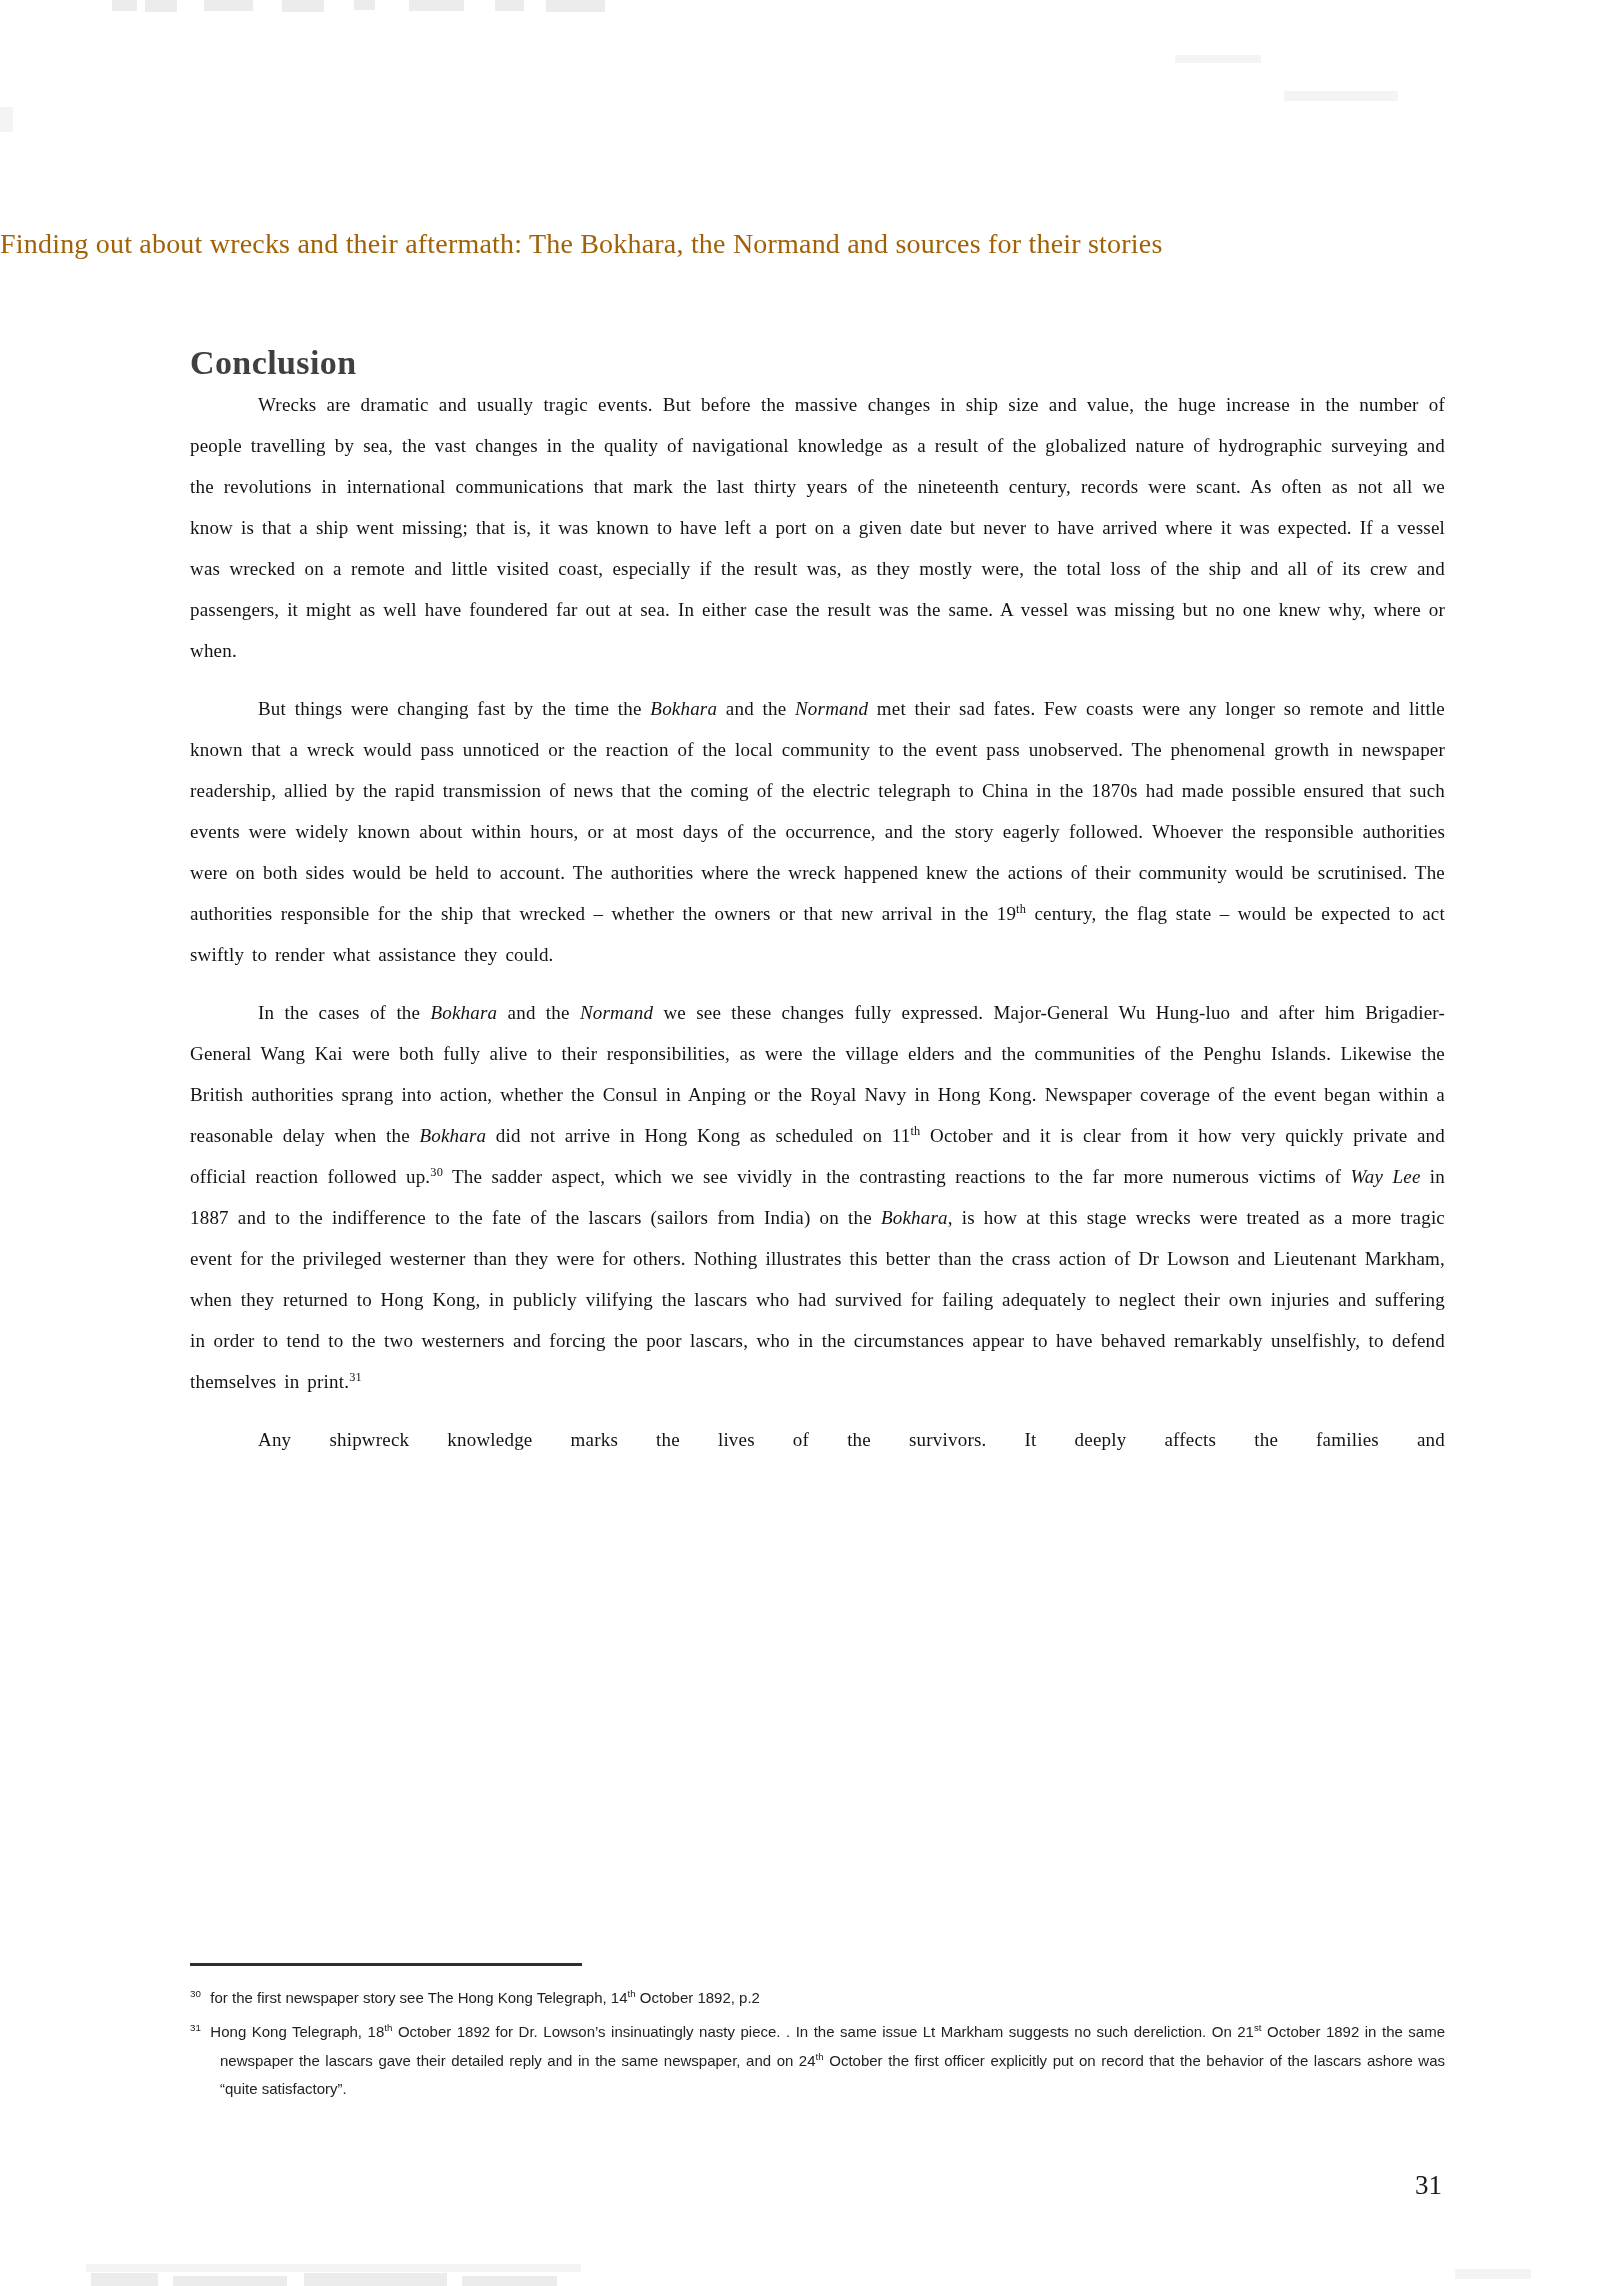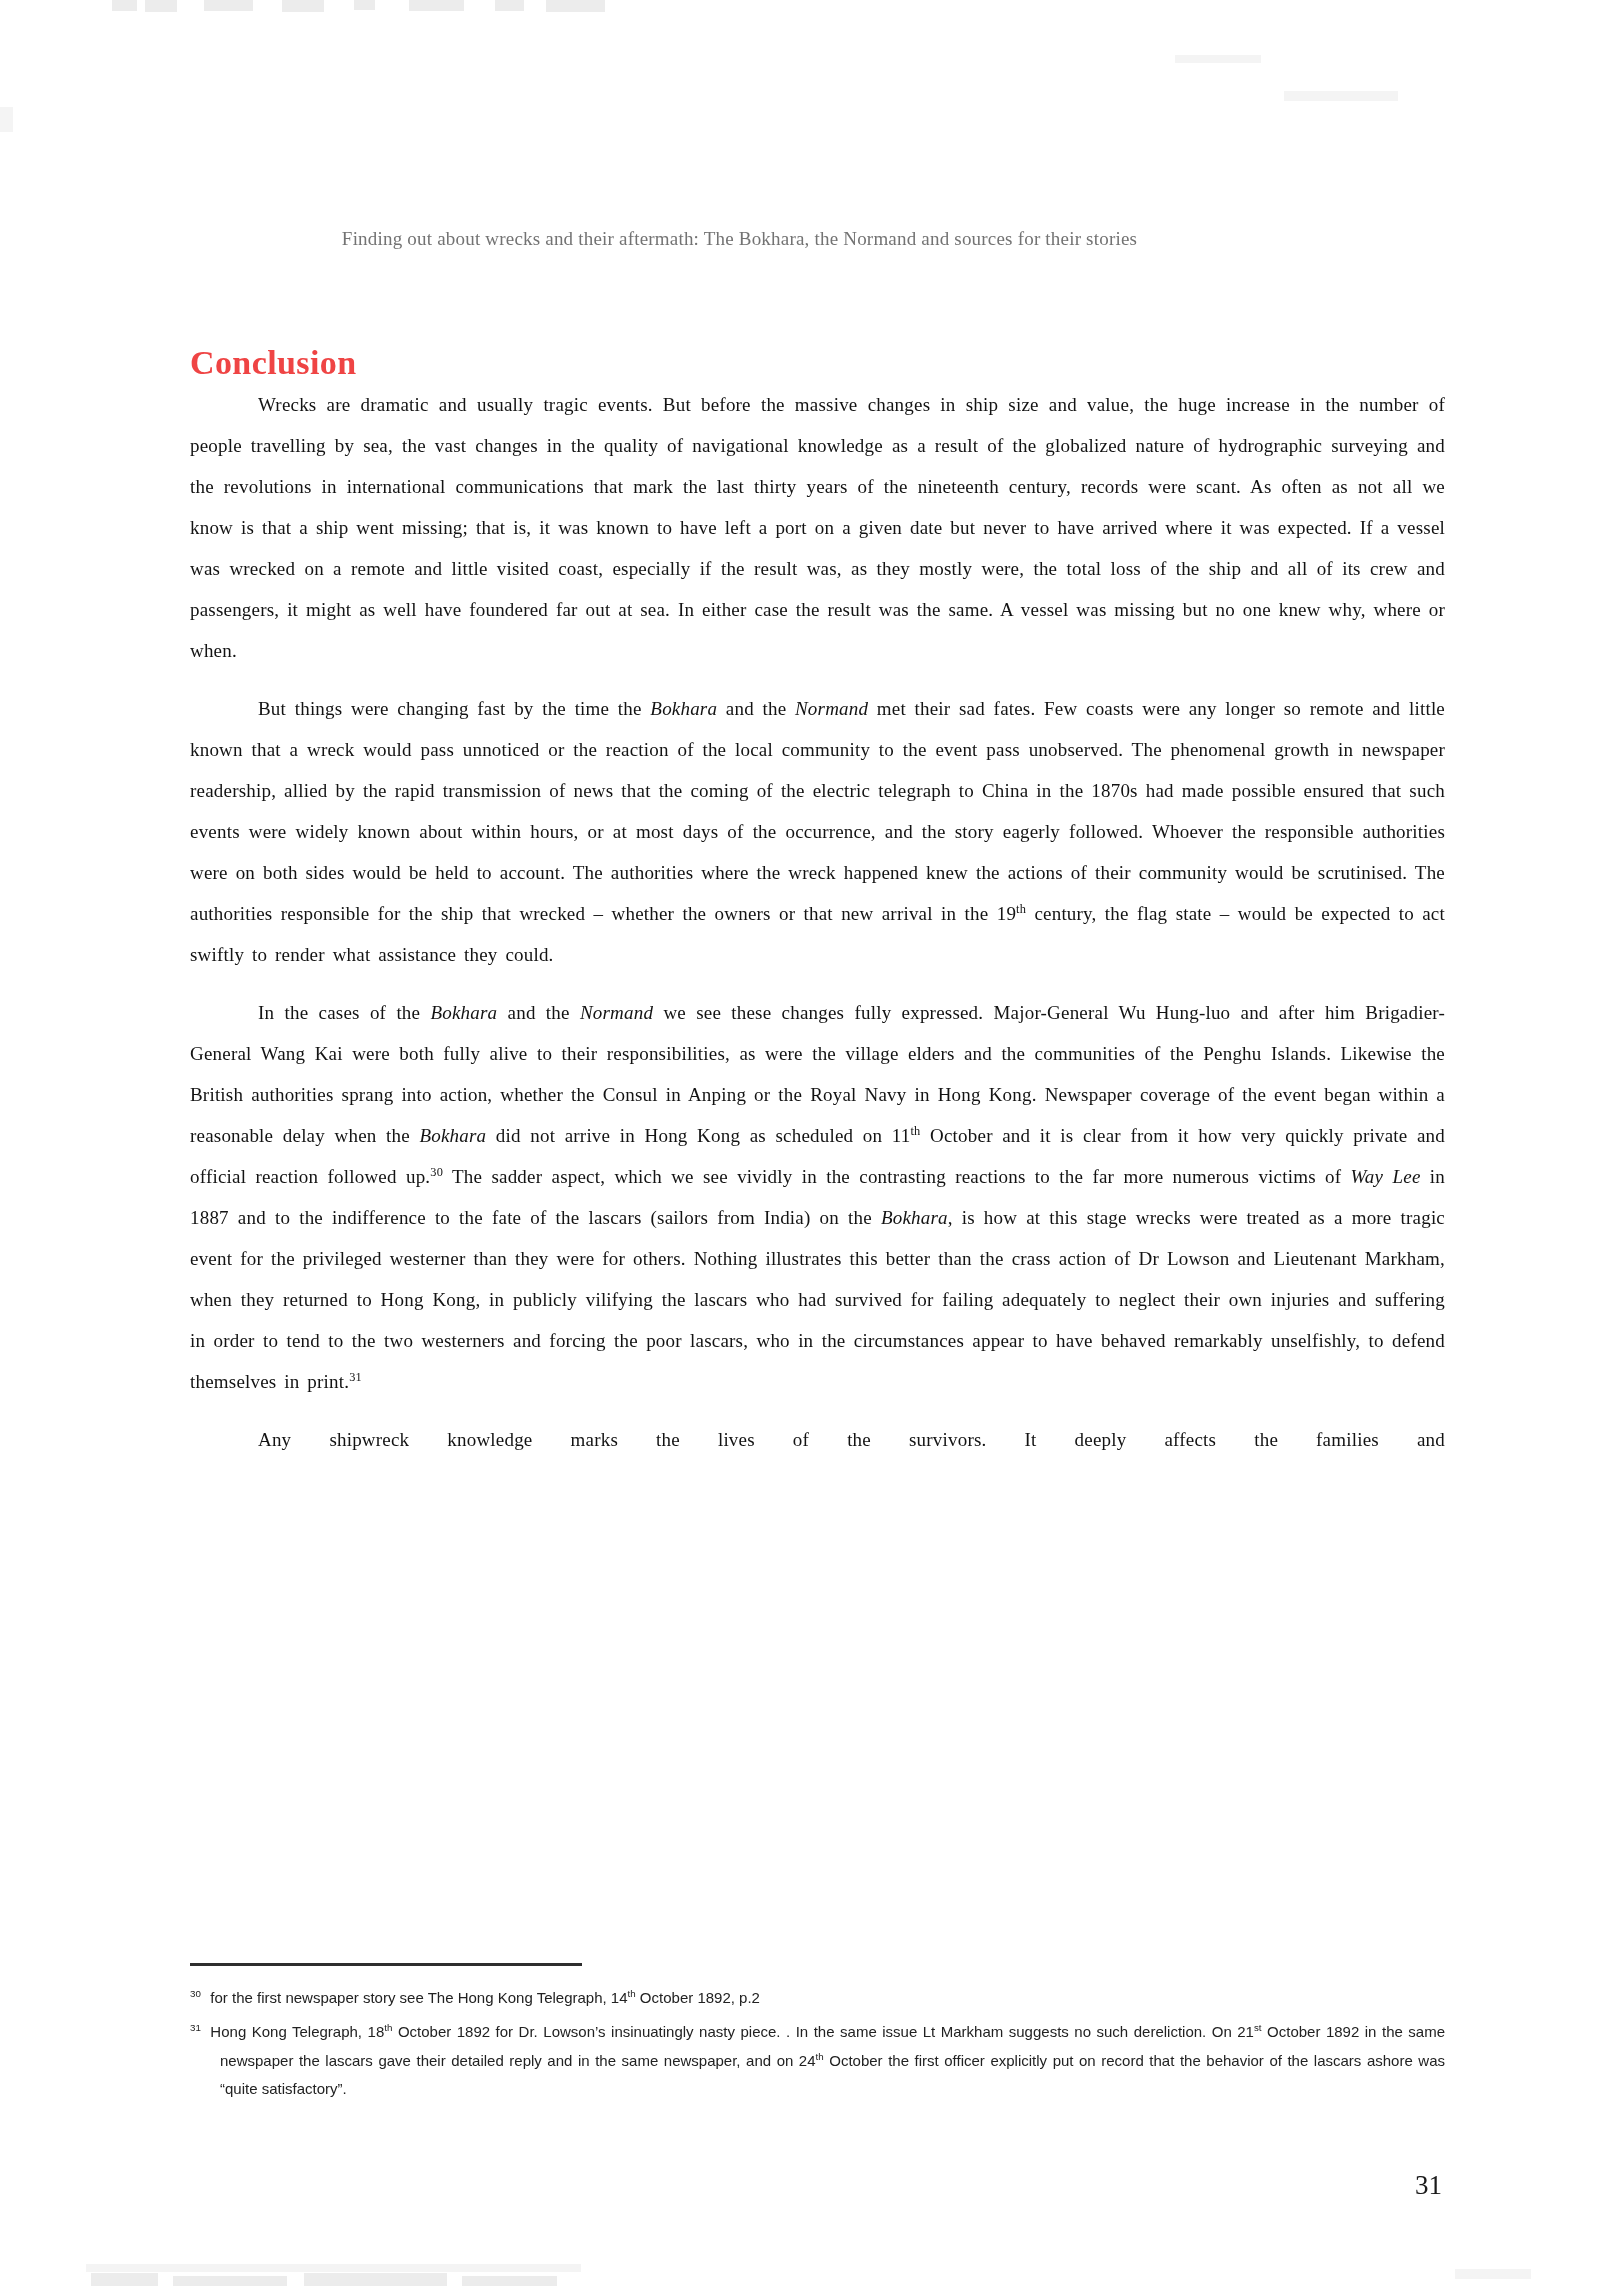--- a/index.html
+++ b/index.html
@@ -9,33 +9,33 @@
     position: relative;
     font-family: "Liberation Serif", serif;
     color: #131313;
     overflow: hidden;
   }
   .page { position: absolute; inset: 0; background: #ffffff; }
 
   .running-head {
     position: absolute;
     top: 228px; left: 0; right: 138px;
-    text-align: center;
-    font-size: 19px;
-    color: #737373;
+    text-align: left;
+    font-size: 28px;
+    color: #a16207;
     letter-spacing: 0.2px;
   }
 
   .section-title {
     position: absolute;
     top: 321px; left: 190px;
     font-size: 34px;
     font-weight: bold;
     letter-spacing: 0.4px;
-    color: #ef4444;
+    color: #404040;
   }
 
   .body-text {
     position: absolute;
     top: 384px; left: 190px; width: 1255px;
     font-size: 19px;
     line-height: 41px;
     text-align: justify;
     letter-spacing: 0.2px;
     word-spacing: 2.9px;

